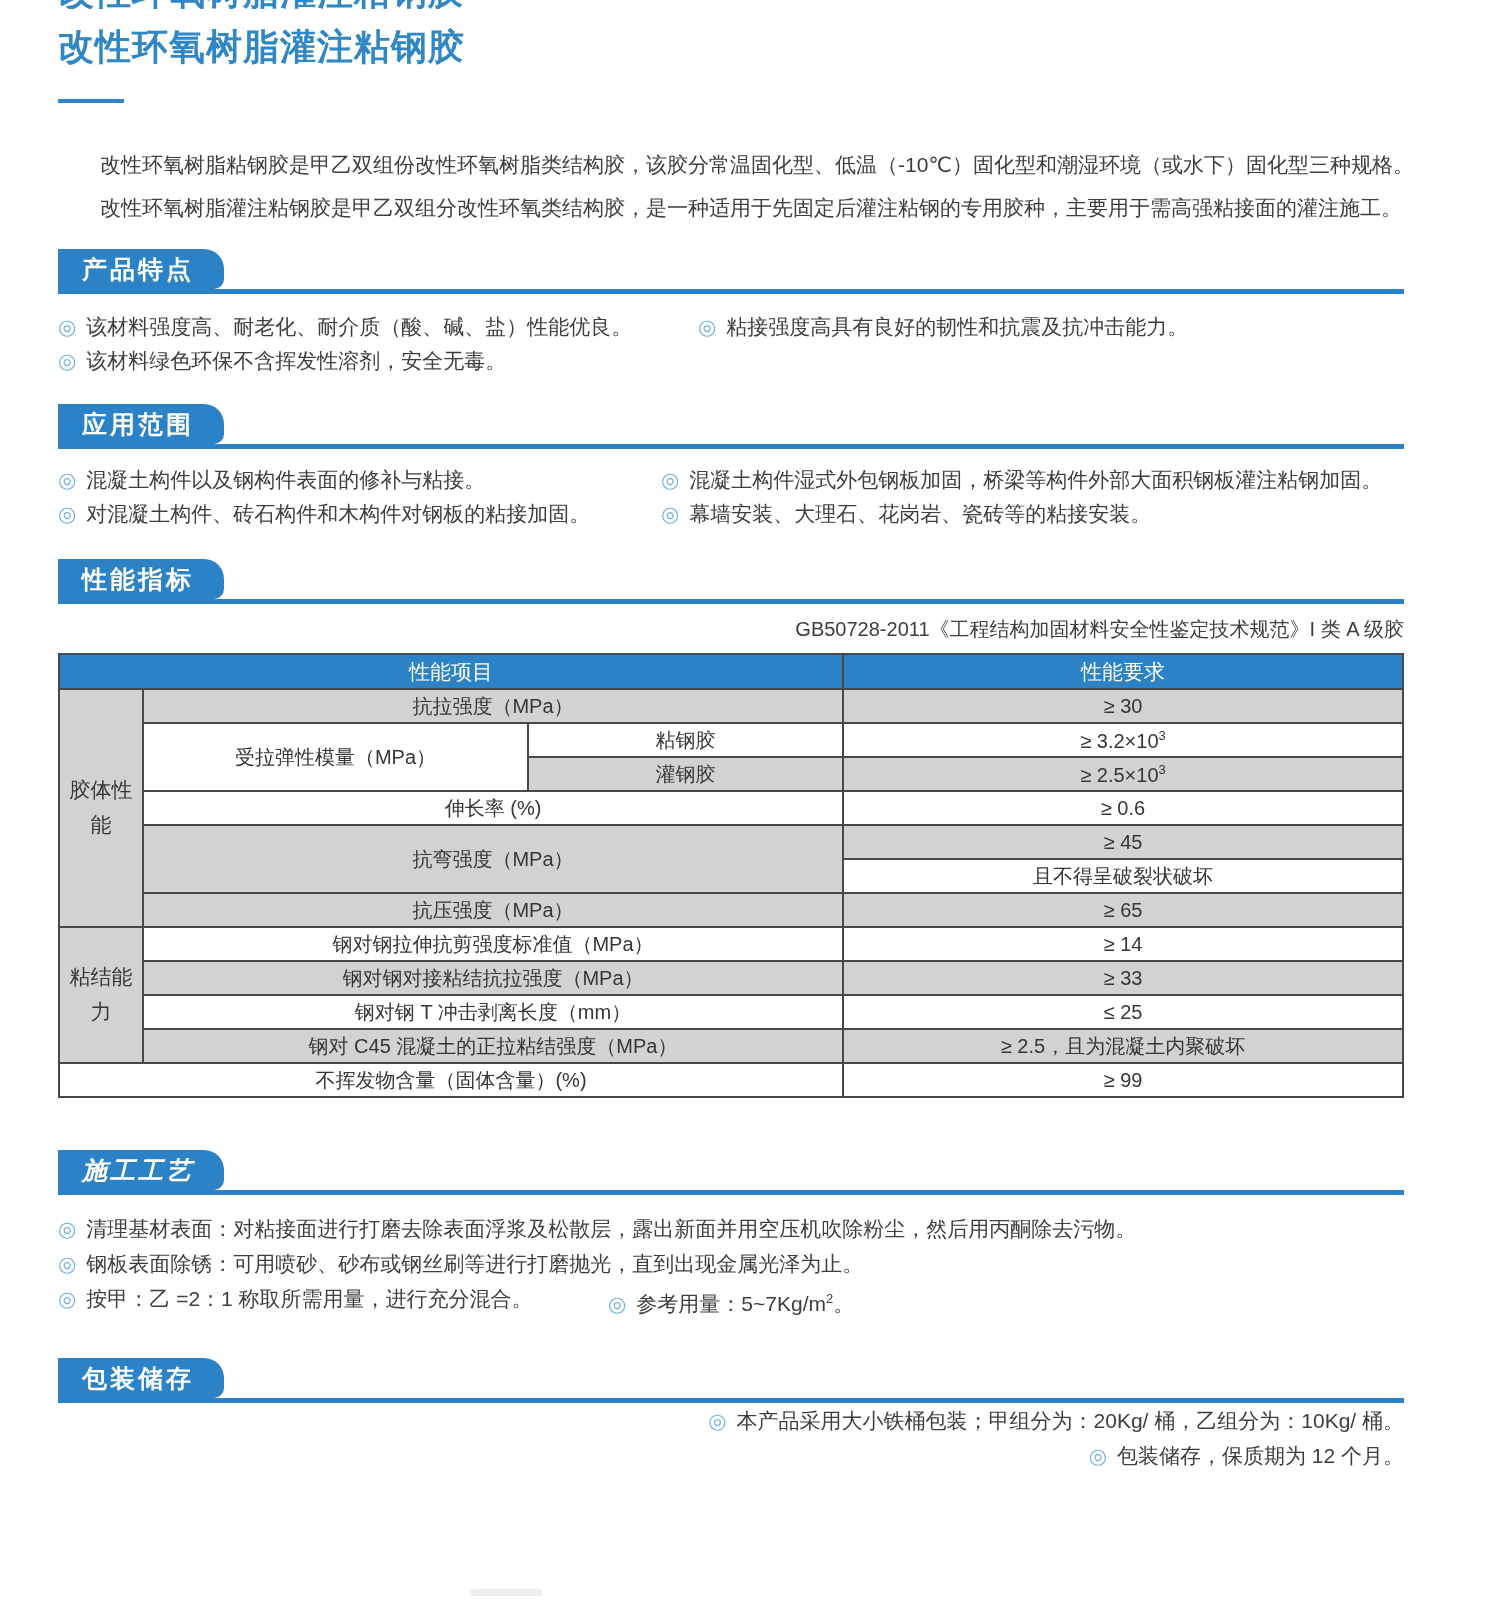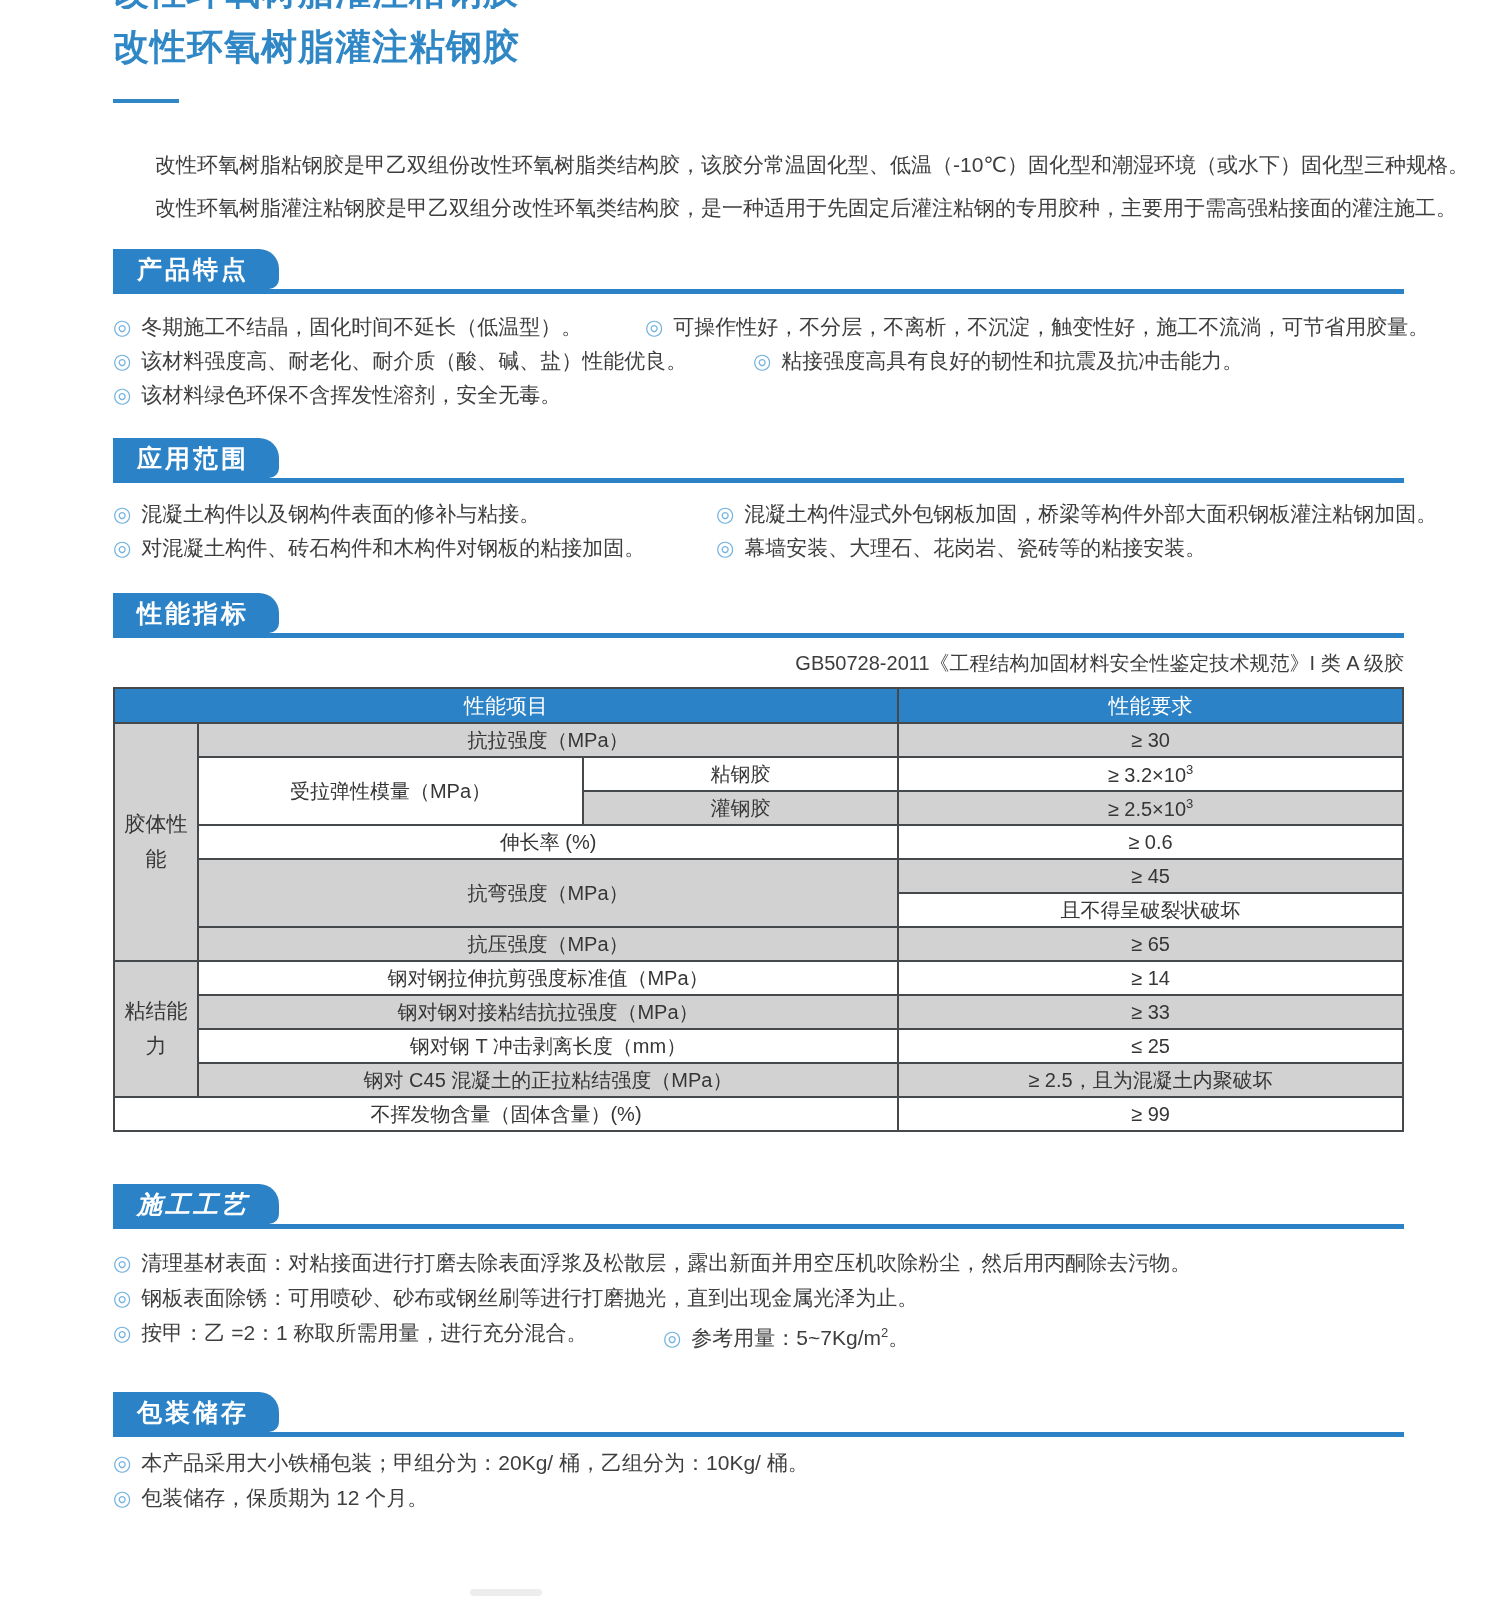--- a/index.html
+++ b/index.html
@@ -1,42 +1,42 @@
 <!DOCTYPE html>
 <html><head>
 <meta charset="utf-8">
 <style>
   * { box-sizing: border-box; }
   html,body { margin:0; padding:0; }
   body {
     width:1503px; height:1600px; background:#ffffff; overflow:hidden; position:relative;
     font-family:"Liberation Sans","DejaVu Sans",sans-serif; color:#3d3d3d;
   }
-  .content { padding:0 99px 0 113px; }
+  .content { padding:0 99px 0 58px; }
 
   
   .top-clip { height:9px; overflow:hidden; }
   .top-clip span { display:inline-block; font-size:36px; font-weight:bold; color:#2f87c6;
                    line-height:36px; transform:translateY(-26px); letter-spacing:1px; }
 
   .page-title { margin:14px 0 0 0; font-size:36px; font-weight:bold; color:#2f87c6; letter-spacing:1px; }
   .title-dash { width:66px; height:4px; background:#2f87c6; margin-top:27px; }
 
   .intro { margin-top:40px; font-size:21px; line-height:43px; color:#3e3e3e; }
   .intro p { margin:0; text-indent:42px; white-space:nowrap; }
 
   .section-head { border-bottom:5px solid #2b82c6; line-height:0; }
   .badge { display:inline-block; background:#2b82c6; color:#ffffff; font-size:25px; font-weight:bold;
            line-height:40px; padding:0 30px 0 24px; border-radius:0 20px 10px 0; letter-spacing:3px; }
   .m-feat { margin-top:20px; } .m-app { margin-top:26px; } .m-perf { margin-top:28px; }
   .m-con { margin-top:52px;font-style:italic; } .m-pack { margin-top:42px; }
 
   .rows { margin-top:16px; }
   .rows-app { margin-top:14px; }
-  .rows-pack { margin-top:8px; }
+  .rows-pack { margin-top:0;text-align:right; }
   .brow { position:relative; font-size:21px; line-height:34px; white-space:nowrap; color:#3e3e3e; }
   .brow-tall { line-height:35px; }
   .b2 { position:absolute; top:0; }
   .bullet { color:#74b3de; margin-right:10px; }
 
   .tbl-caption { text-align:right; font-size:20px; margin-top:12px; color:#3d3d3d; }
   table.perf { border-collapse:collapse; width:100%; margin-top:10px; table-layout:fixed;
                font-size:20px; color:#363636; }
   .perf th, .perf td { border:2px solid #46494c; text-align:center; height:34px; padding:0 4px; }
   .perf th { background:#2b82c6; color:#ffffff; font-weight:500; height:35px; font-size:21px; }
@@ -62,24 +62,20 @@
 
   <div class="intro">
     <p>改性环氧树脂粘钢胶是甲乙双组份改性环氧树脂类结构胶，该胶分常温固化型、低温（-10℃）固化型和潮湿环境（或水下）固化型三种规格。</p>
     <p>改性环氧树脂灌注粘钢胶是甲乙双组分改性环氧类结构胶，是一种适用于先固定后灌注粘钢的专用胶种，主要用于需高强粘接面的灌注施工。</p>
   </div>
 
   <div class="section-head m-feat">
     <span class="badge">产品特点</span>
   </div>
   <div class="rows">
-    <div class="brow">
-      <span><span class="bullet">◎</span><span>冬期施工不结晶，固化时间不延长（低温型）。</span></span>
-      <span class="b2" style="left:532px"><span class="bullet">◎</span><span>可操作性好，不分层，不离析，不沉淀，触变性好，施工不流淌，可节省用胶量。</span></span>
-    </div>
     <div class="brow">
       <span><span class="bullet">◎</span><span>该材料强度高、耐老化、耐介质（酸、碱、盐）性能优良。</span></span>
       <span class="b2" style="left:640px"><span class="bullet">◎</span><span>粘接强度高具有良好的韧性和抗震及抗冲击能力。</span></span>
     </div>
     <div class="brow">
       <span><span class="bullet">◎</span><span>该材料绿色环保不含挥发性溶剂，安全无毒。</span></span>
     </div>
   </div>
 
   <div class="section-head m-app">

